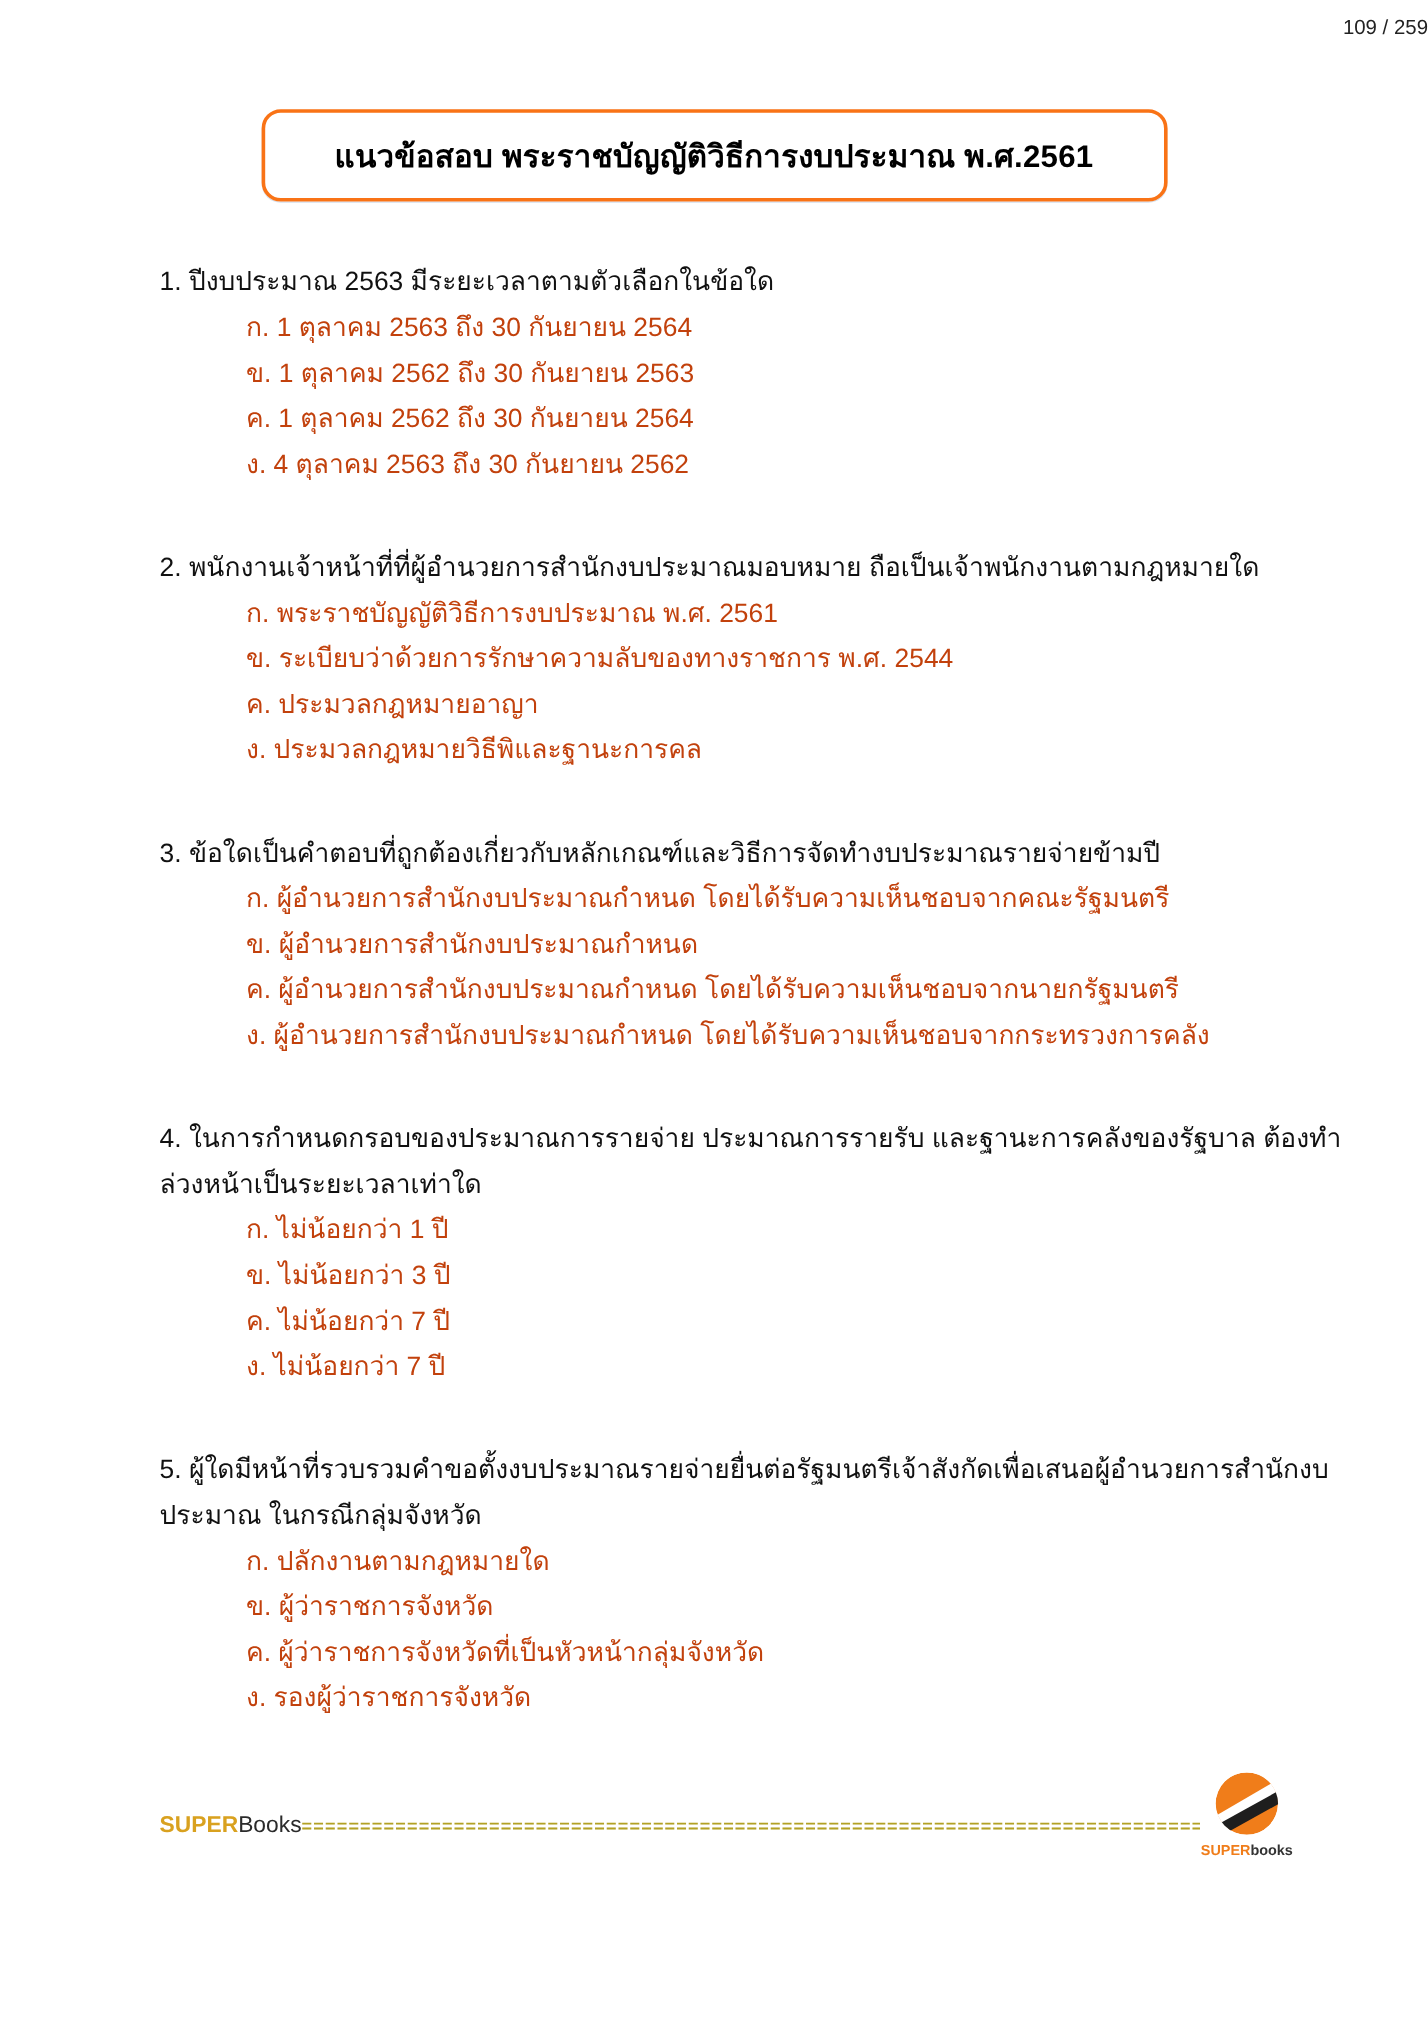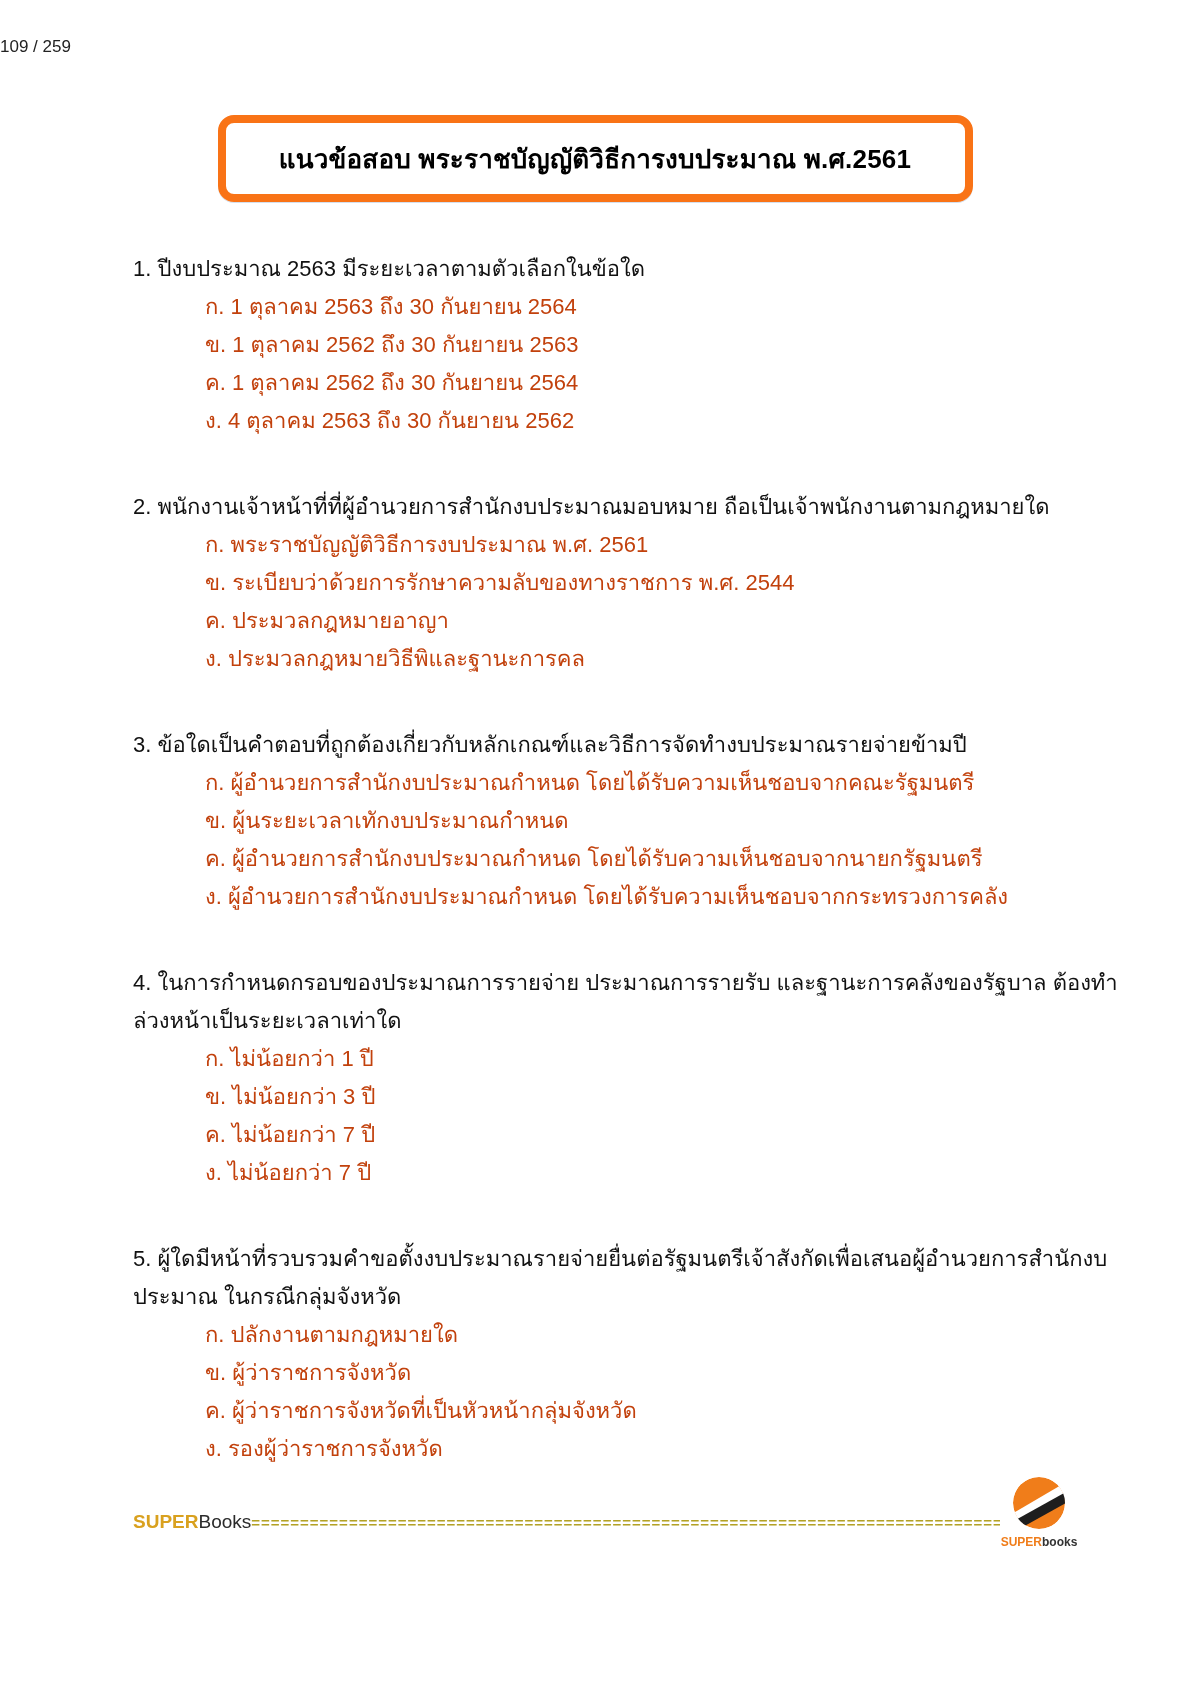--- a/index.html
+++ b/index.html
@@ -6,29 +6,29 @@
   html, body { background: #ffffff; }
   body {
     width: 1190px;
     height: 1683px;
     position: relative;
     font-family: "Liberation Sans", "DejaVu Sans", sans-serif;
     color: #1a1a1a;
     overflow: hidden;
   }
   .page-number {
-    padding-top: 37px;
-    text-align: left;
+    padding-top: 13px;
+    text-align: right;
     font-size: 17px;
     color: #222;
   }
   .title-box {
     width: 755px;
     margin: 58px auto 0 auto;
-    border: 8px solid #f97316;
+    border: 3px solid #f97316;
     border-radius: 16px;
     padding: 15px 10px;
     text-align: center;
     box-shadow: 0 1px 0 rgba(79,129,189,0.25);
   }
   .title-box h1 {
     font-size: 26px;
     font-weight: 700;
     color: #000;
     letter-spacing: 0.2px;
@@ -117,21 +117,21 @@
     <p class="q-text">2. พนักงานเจ้าหน้าที่ที่ผู้อำนวยการสำนักงบประมาณมอบหมาย ถือเป็นเจ้าพนักงานตามกฎหมายใด</p>
     <p class="choice">ก. พระราชบัญญัติวิธีการงบประมาณ พ.ศ. 2561</p>
     <p class="choice">ข. ระเบียบว่าด้วยการรักษาความลับของทางราชการ พ.ศ. 2544</p>
     <p class="choice">ค. ประมวลกฎหมายอาญา</p>
     <p class="choice">ง. ประมวลกฎหมายวิธีพิและฐานะการคล</p>
   </section>
 
   <section class="question">
     <p class="q-text">3. ข้อใดเป็นคำตอบที่ถูกต้องเกี่ยวกับหลักเกณฑ์และวิธีการจัดทำงบประมาณรายจ่ายข้ามปี</p>
     <p class="choice">ก. ผู้อำนวยการสำนักงบประมาณกำหนด โดยได้รับความเห็นชอบจากคณะรัฐมนตรี</p>
-    <p class="choice">ข. ผู้นระยะเวลาเทักงบประมาณกำหนด</p>
+    <p class="choice">ข. ผู้อำนวยการสำนักงบประมาณกำหนด</p>
     <p class="choice">ค. ผู้อำนวยการสำนักงบประมาณกำหนด โดยได้รับความเห็นชอบจากนายกรัฐมนตรี</p>
     <p class="choice">ง. ผู้อำนวยการสำนักงบประมาณกำหนด โดยได้รับความเห็นชอบจากกระทรวงการคลัง</p>
   </section>
 
   <section class="question">
     <p class="q-text">4. ในการกำหนดกรอบของประมาณการรายจ่าย ประมาณการรายรับ และฐานะการคลังของรัฐบาล ต้องทำล่วงหน้าเป็นระยะเวลาเท่าใด</p>
     <p class="choice">ก. ไม่น้อยกว่า 1 ปี</p>
     <p class="choice">ข. ไม่น้อยกว่า 3 ปี</p>
     <p class="choice">ค. ไม่น้อยกว่า 7 ปี</p>
     <p class="choice">ง. ไม่น้อยกว่า 7 ปี</p>

